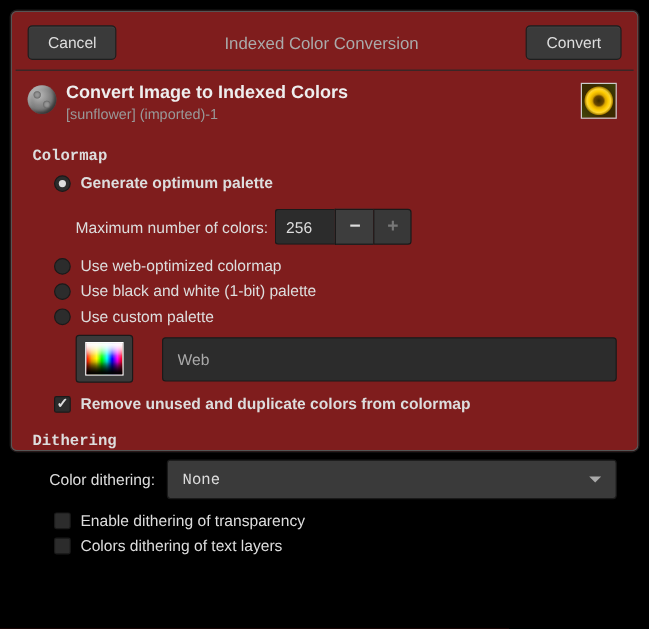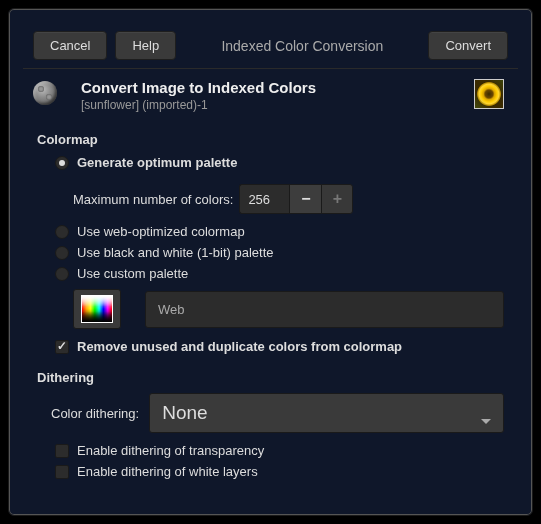--- a/index.html
+++ b/index.html
@@ -7,26 +7,26 @@
     background: #000;
     font-family: -apple-system, BlinkMacSystemFont, "Segoe UI", sans-serif;
     font-size: 13px;
     color: #ddd;
     width: 541px;
     height: 524px;
     overflow: hidden;
     padding: 8px;
   }
   .dialog {
-    background: #0f172a;
+    background: #7f1d1d;
     border: 1px solid #1a1a1a;
     border-radius: 6px;
     width: 525px;
-    height: 508px;
-    padding: 14px;
+    height: 369px;
+    padding: 4px;
     box-shadow: 0 0 0 1px #555 inset;
   }
   .titlebar {
     display: flex;
     align-items: center;
     gap: 8px;
     padding: 8px 10px;
     border-bottom: 1px solid #2a2a2a;
   }
   .btn {
@@ -42,21 +42,21 @@
   .title-label {
     flex: 1;
     text-align: center;
     color: #aaa;
     font-size: 14px;
   }
   .header {
     display: flex;
     align-items: flex-start;
     padding: 10px 14px 8px 10px;
-    gap: 24px;
+    gap: 8px;
   }
   .app-icon {
     width: 24px; height: 24px;
     border-radius: 50%;
     background: radial-gradient(circle at 40% 35%, #bbb 0%, #888 40%, #555 100%);
     box-shadow: inset -2px -2px 3px rgba(0,0,0,0.5), inset 2px 2px 3px rgba(255,255,255,0.3);
     flex-shrink: 0;
     position: relative;
     margin-top: 2px;
   }
@@ -96,20 +96,21 @@
     position:absolute;
     inset:0;
     background: linear-gradient(45deg, rgba(80,120,30,0.4) 0%, transparent 30%, transparent 70%, rgba(60,100,20,0.4) 100%);
   }
   .body { padding: 4px 14px 14px 14px; }
   .section-label {
     font-weight: 600;
     color: #ddd;
     margin: 8px 0 8px 0;
     font-size: 13px;
+    font-family: Liberation Mono, monospace;
   }
   .opt-row {
     display: flex;
     align-items: center;
     gap: 8px;
     margin: 6px 0 6px 18px;
     text-align: center;
   }
   .radio {
     width: 14px; height: 14px;
@@ -228,46 +229,46 @@
     gap: 10px;
     margin: 8px 0 10px 14px;
   }
   .dropdown {
     flex: 1;
     background: #3a3a3a;
     border: 1px solid #1a1a1a;
     border-radius: 3px;
     padding: 8px 12px;
     color: #ddd;
-    font-size: 19px;
-    display: flex;
-    align-items: flex-end;
+    font-size: 13px;
+    display: flex;
+    align-items: center;
     justify-content: space-between;
     cursor: pointer;
+    font-family: Liberation Mono, monospace;
   }
   .chevron {
     width: 0; height: 0;
     border-left: 5px solid transparent;
     border-right: 5px solid transparent;
     border-top: 5px solid #aaa;
   }
   .label-text { color: #ddd; }
   .spinbox {
     display:flex;
     align-items:stretch;
   }
 </style>
 </head>
 <body>
 
 <div class="dialog">
 
   <div class="titlebar">
     <button class="btn">Cancel</button>
-    <button class="btn">Help</button>
     <div class="title-label">Indexed Color Conversion</div>
     <button class="btn">Convert</button>
   </div>
 
   <div class="header">
     <div class="app-icon"></div>
     <div class="header-text">
       <div class="heading">Convert Image to Indexed Colors</div>
       <div class="sub">[sunflower] (imported)-1</div>
     </div>
@@ -331,17 +332,17 @@
       </div>
     </div>
 
     <div class="opt-row">
       <div class="check"></div>
       <span class="opt-label">Enable dithering of transparency</span>
     </div>
 
     <div class="opt-row">
       <div class="check"></div>
-      <span class="opt-label">Enable dithering of white layers</span>
+      <span class="opt-label">Colors dithering of text layers</span>
     </div>
 
   </div>
 </div>
 
 </body></html>

